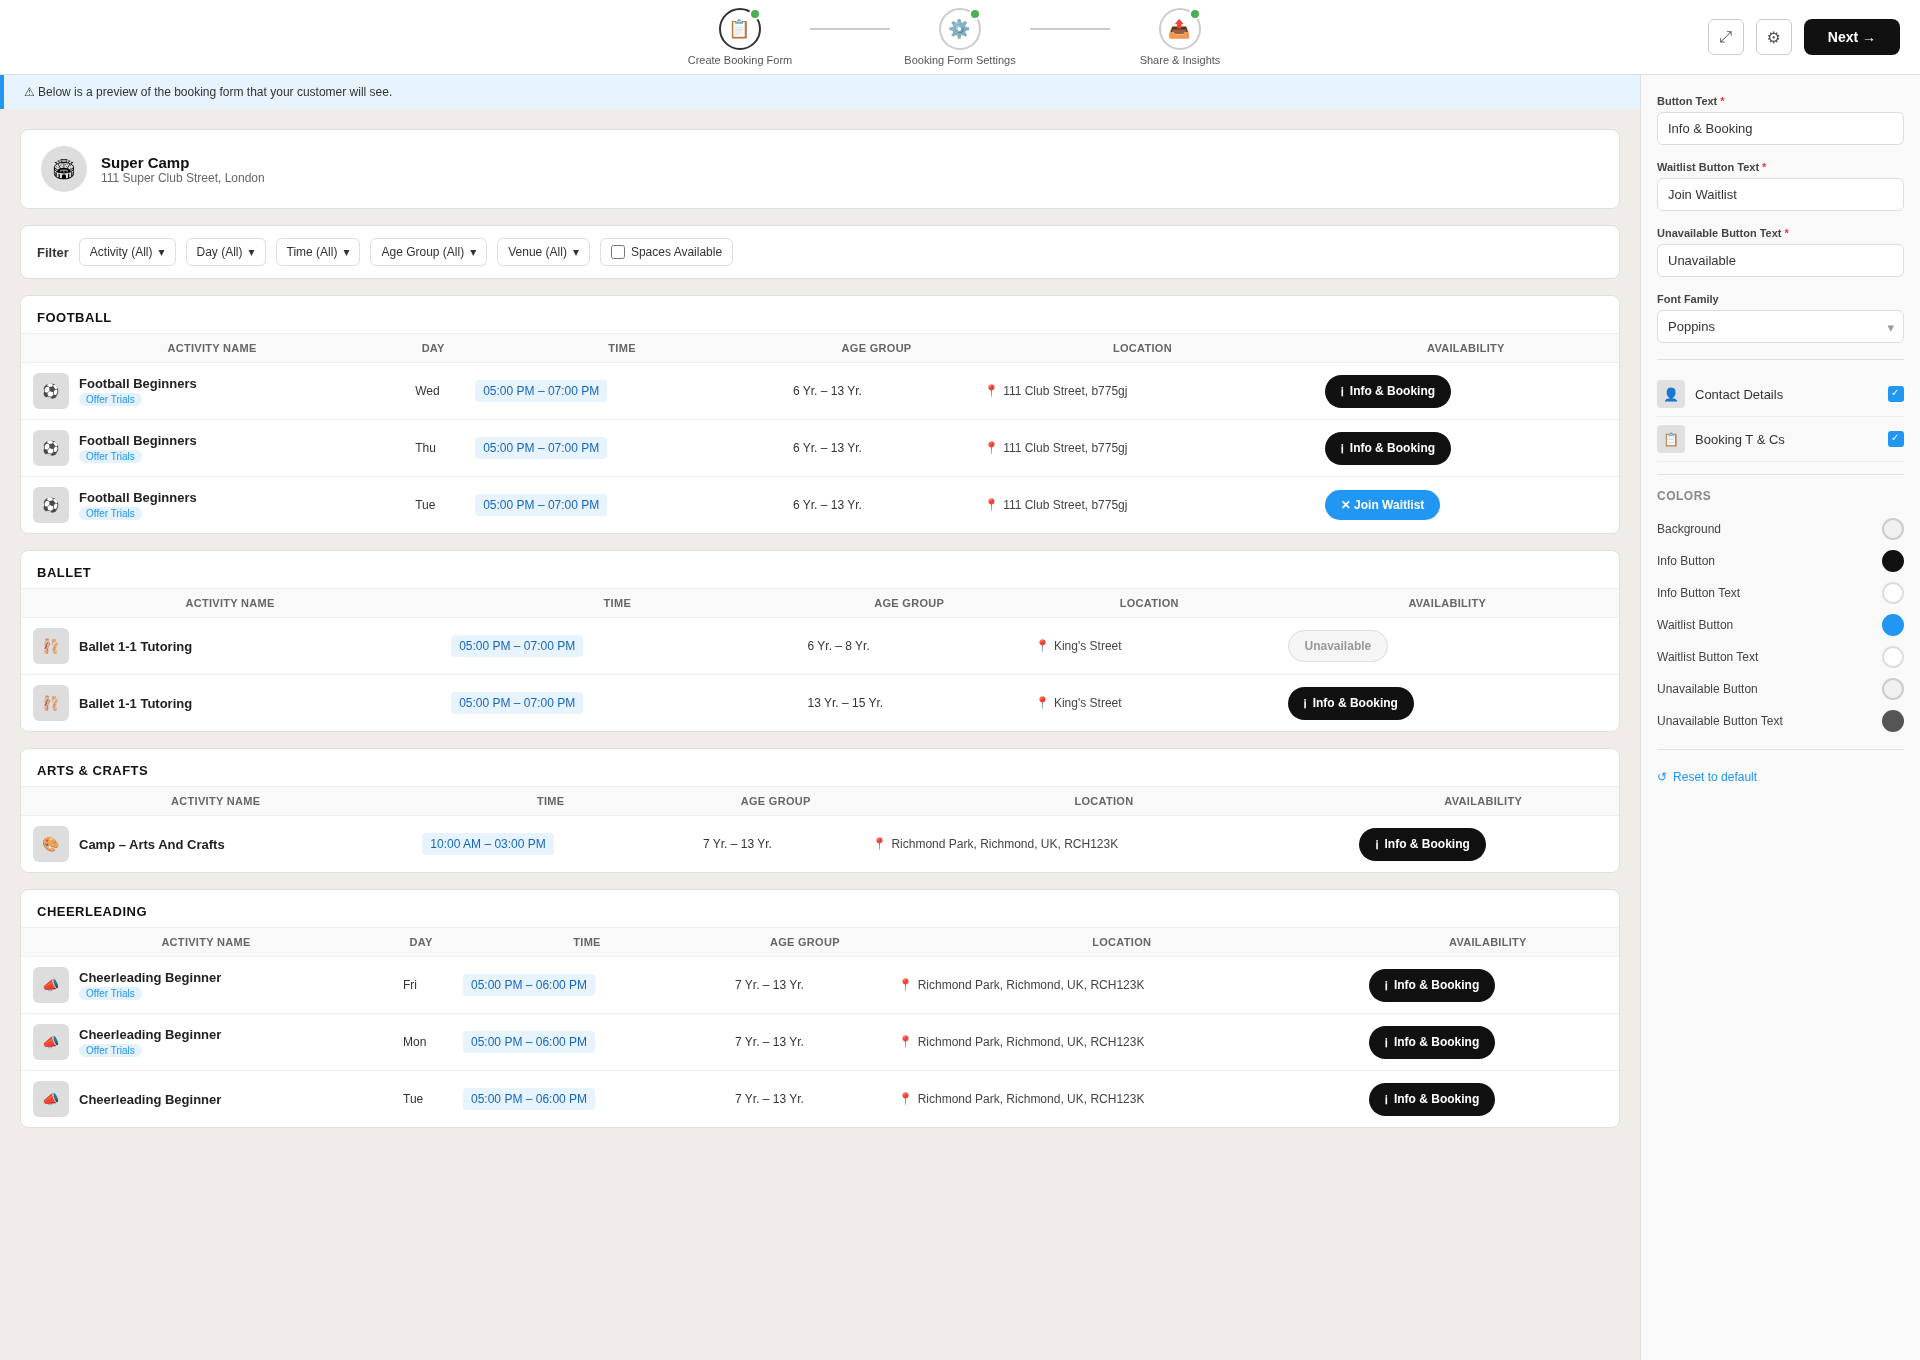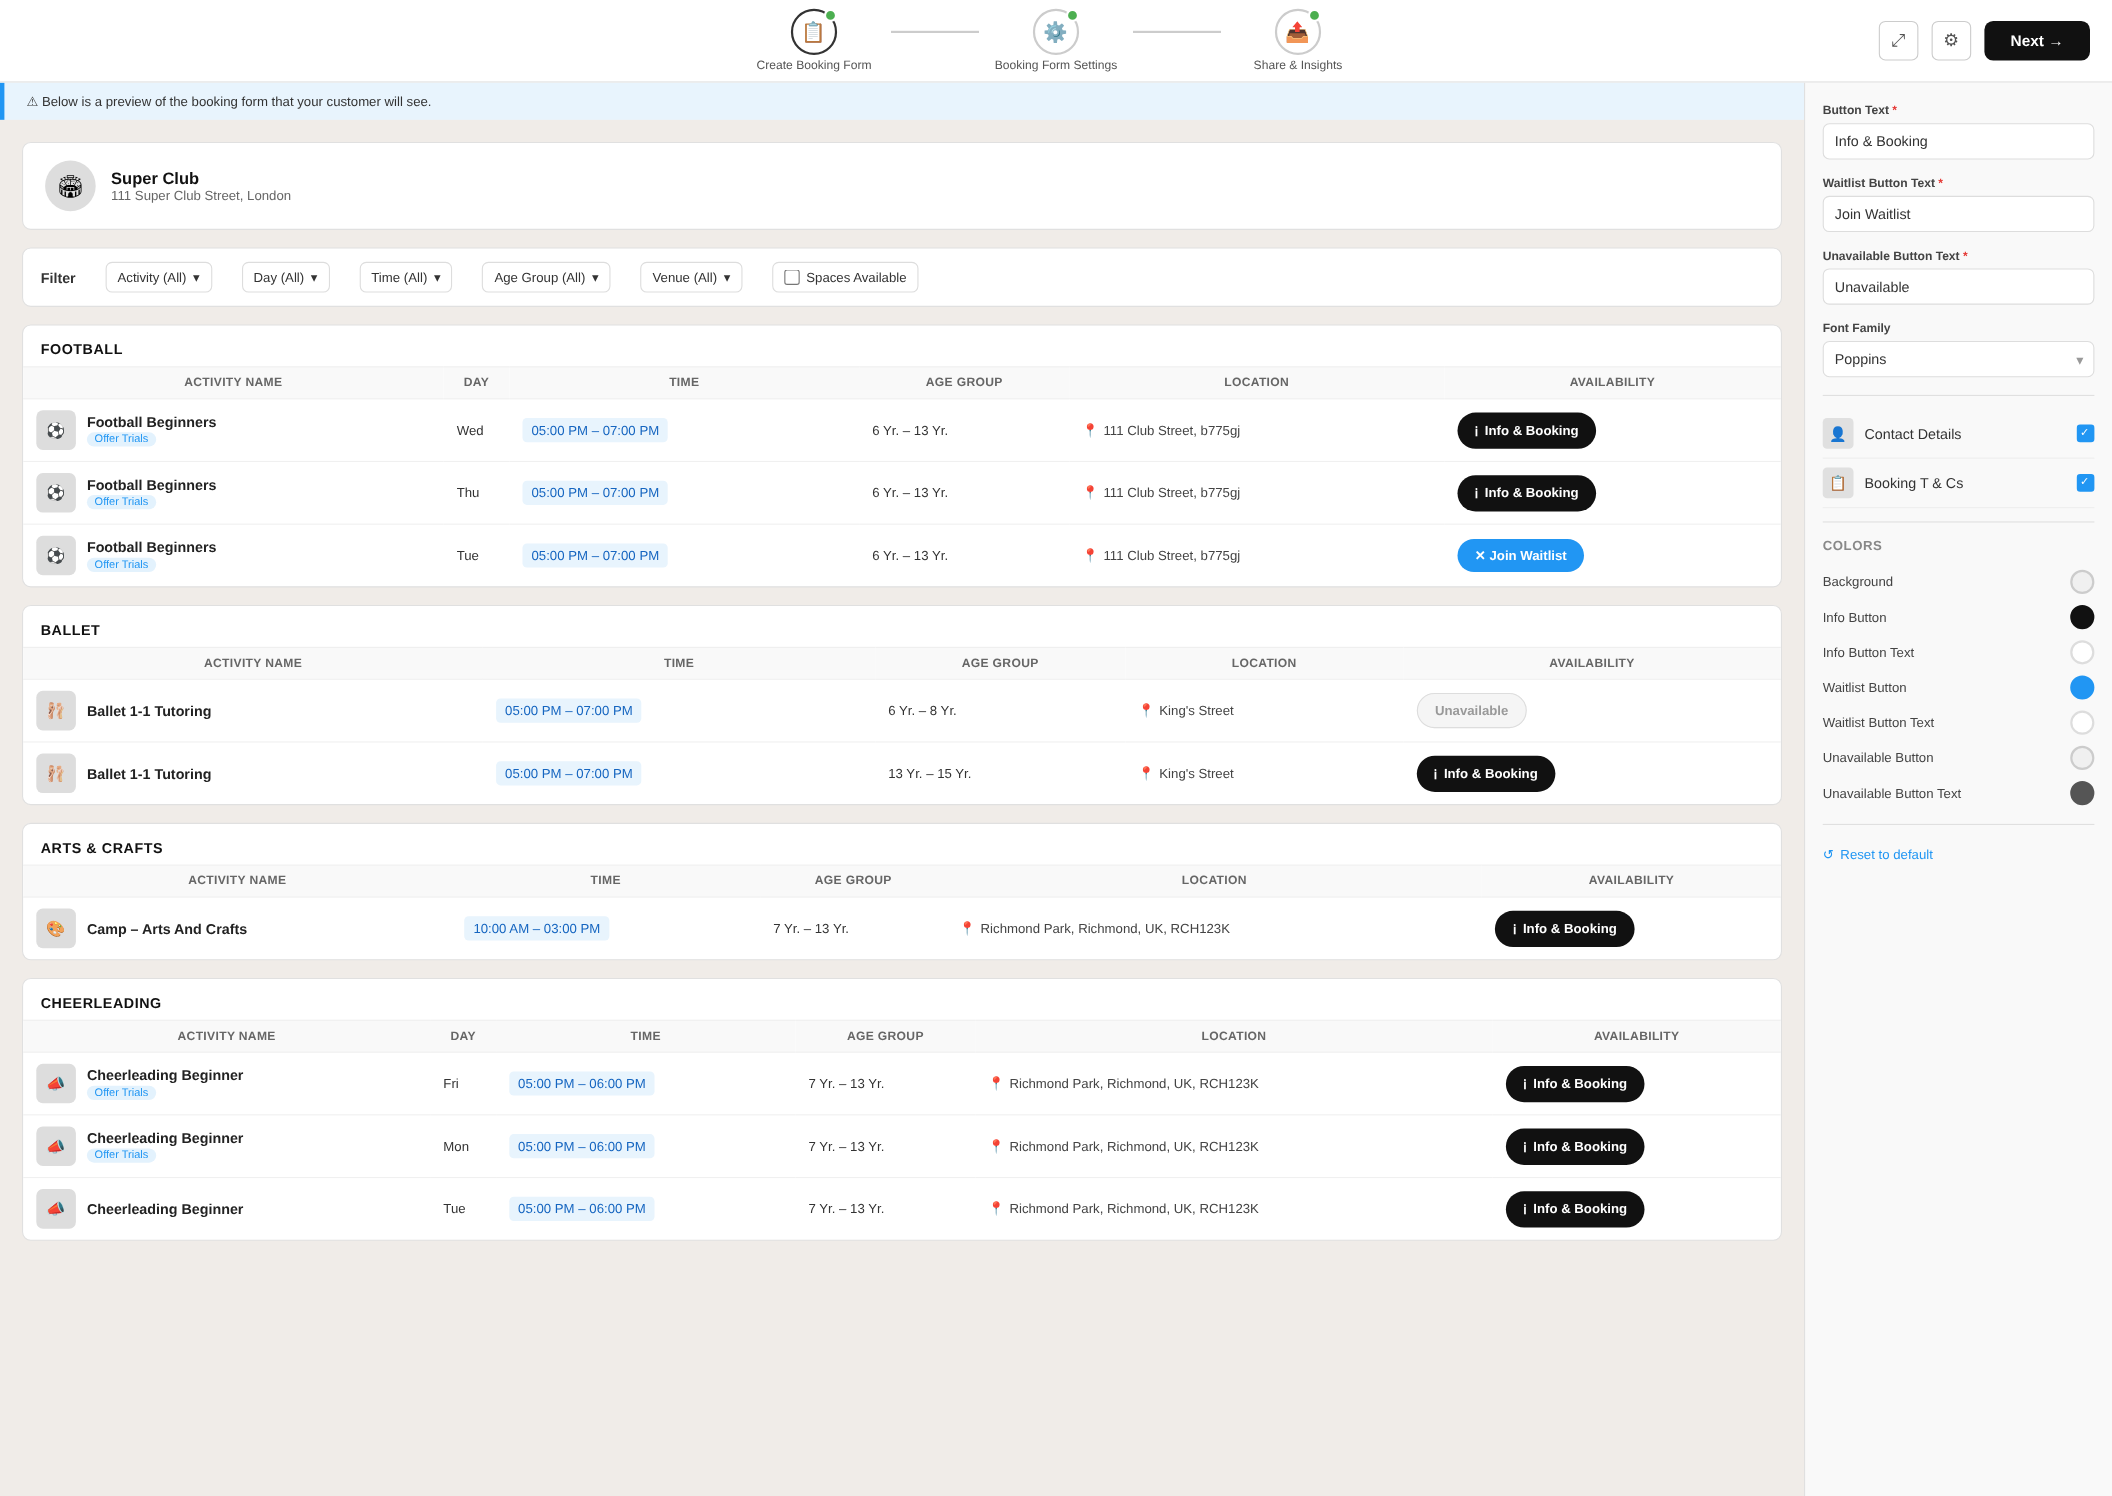--- a/index.html
+++ b/index.html
@@ -144,21 +144,21 @@
     .venue-name { font-size: 15px; font-weight: 700; color: #111; }
     .venue-address { font-size: 12px; color: #666; }
 
     
     .filter-bar {
       background: #fff;
       border-radius: 8px;
       padding: 12px 16px;
       display: flex;
       align-items: center;
-      gap: 27px;
+      gap: 10px;
       margin-bottom: 16px;
       border: 1px solid #e0e0e0;
       flex-wrap: wrap;
     }
     .filter-label { font-size: 13px; font-weight: 600; color: #333; }
     .filter-select {
       border: 1px solid #ddd;
       border-radius: 6px;
       padding: 6px 10px;
       font-size: 12px;
@@ -464,21 +464,21 @@
   <div class="center-content">
     <div class="preview-banner">⚠ Below is a preview of the booking form that your customer will see.</div>
 
     <div class="booking-preview">
 
       <div class="venue-header">
         <div class="venue-logo">
           <span>🏟</span>
         </div>
         <div>
-          <div class="venue-name">Super Club</div>
+          <div class="venue-name">Super Camp</div>
           <div class="venue-address">111 Super Club Street, London</div>
         </div>
       </div>
 
       <div class="filter-bar">
         <span class="filter-label">Filter</span>
         <div class="filter-select">
           <span>Activity (All)</span>
           <span>▾</span>
         </div>

